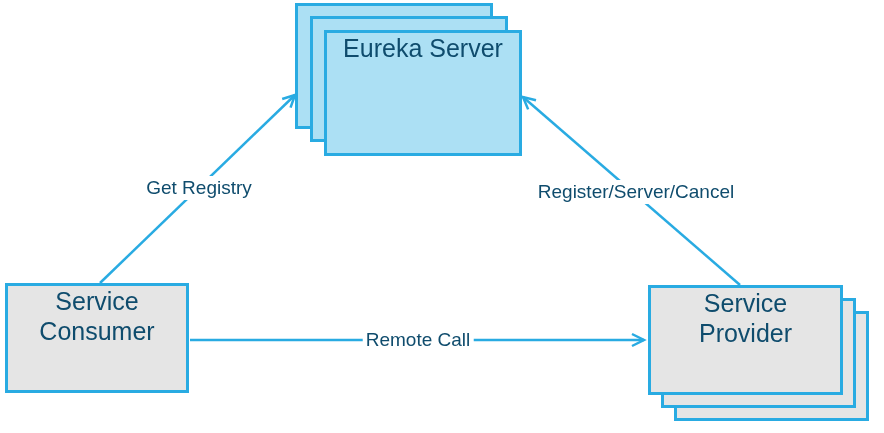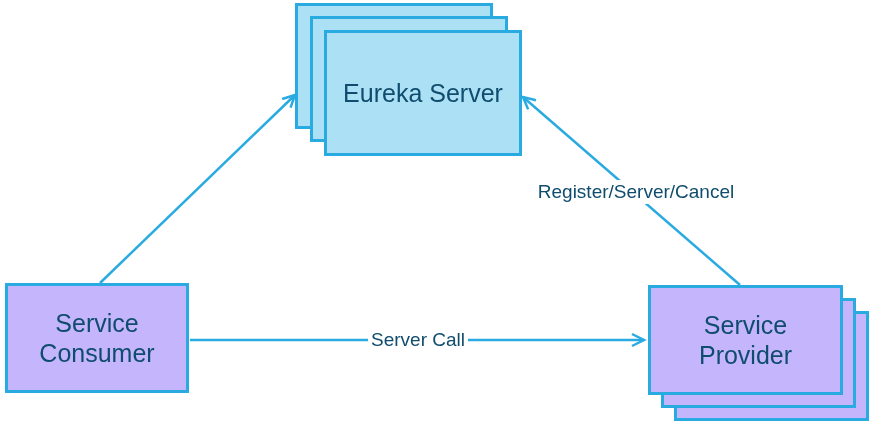--- a/index.html
+++ b/index.html
@@ -11,24 +11,24 @@
     font-family: "Liberation Sans", sans-serif;
     overflow: hidden;
   }
   .box {
     position: absolute;
     box-sizing: border-box;
     border: 3px solid #29ABE2;
     z-index: 1;
   }
   .box.blue   { background: #ACE0F4; }
-  .box.yellow { background: #c4b5fd; }
+  .box.yellow { background: #e5e5e5; }
   .node-label-box {
     display: flex;
-    align-items: center;
+    align-items: flex-start;
     justify-content: center;
   }
   .node-label {
     color: #0F4C6D;
     font-size: 25px;
     line-height: 30px;
     text-align: center;
     white-space: pre-line;
   }
   svg.arrows {
@@ -77,16 +77,17 @@
     <defs>
       <marker id="arrowhead" markerUnits="userSpaceOnUse" markerWidth="18" markerHeight="18" viewBox="0 0 18 18" refX="15" refY="9" orient="auto">
         <path d="M3,3 L15,9 L3,15" fill="none" stroke="#29ABE2" stroke-width="2.5"></path>
       </marker>
     </defs>
     <line x1="100" y1="283" x2="295" y2="95" marker-end="url(#arrowhead)"></line>
     <line x1="740" y1="285" x2="523" y2="97" marker-end="url(#arrowhead)"></line>
     <line x1="190" y1="340" x2="644" y2="340" marker-end="url(#arrowhead)"></line>
   </svg>
 
+  <div class="edge-label" style="left:199px; top:188px;">Get Registry</div>
   <div class="edge-label" style="left:636px; top:192px;">Register/Server/Cancel</div>
-  <div class="edge-label" style="left:418px; top:340px;">Server Call</div>
+  <div class="edge-label" style="left:418px; top:340px;">Remote Call</div>
 
 </div>
 
 </body></html>

